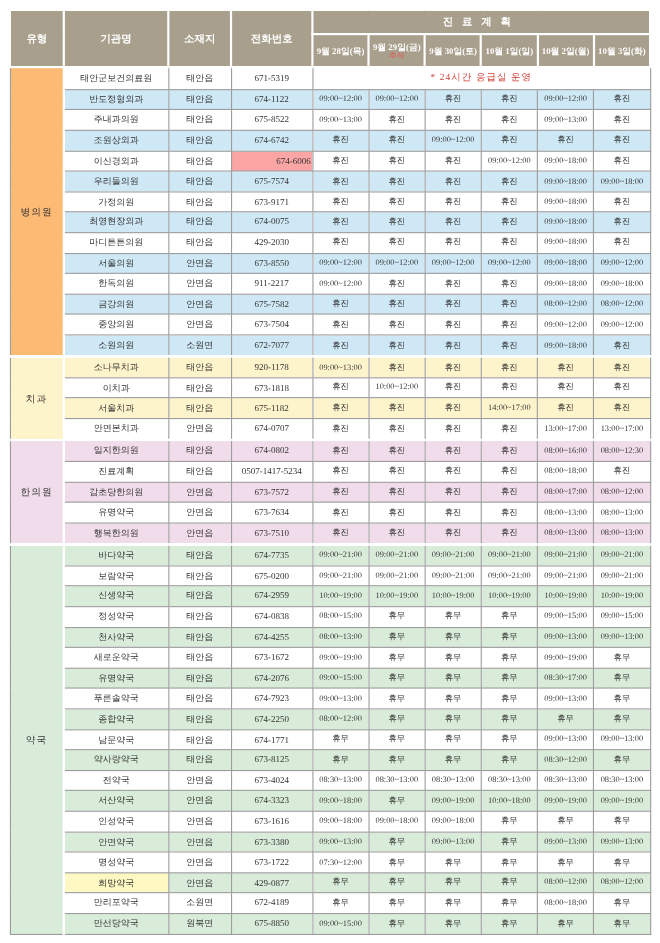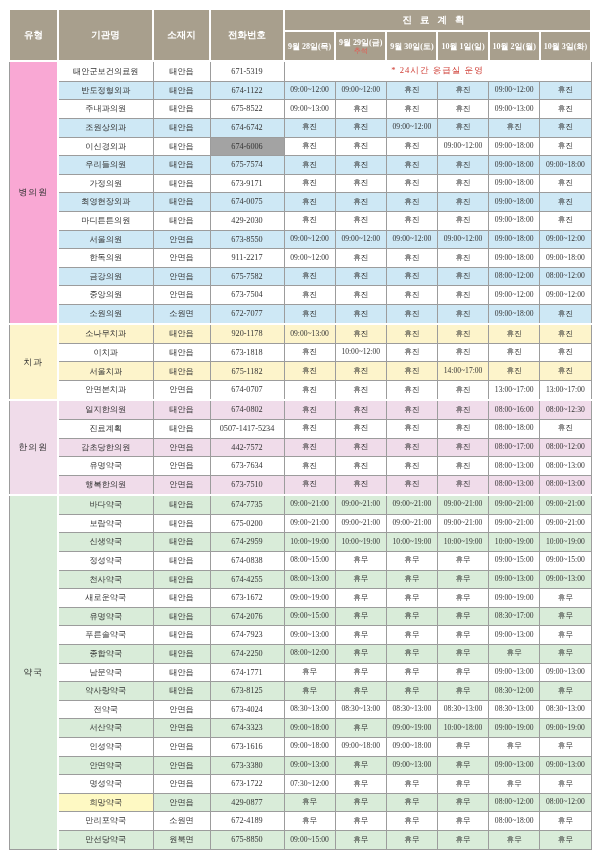--- a/index.html
+++ b/index.html
@@ -67,21 +67,21 @@
         <th class="date"><span>9월 28일(목)</span></th>
         <th class="date"><span>9월 29일(금)</span><span class="holiday">추석</span></th>
         <th class="date"><span>9월 30일(토)</span></th>
         <th class="date"><span>10월 1일(일)</span></th>
         <th class="date"><span>10월 2일(월)</span></th>
         <th class="date"><span>10월 3일(화)</span></th>
       </tr>
     </thead>
     <tbody>
         <tr class="section-start">
-          <td class="type-cell" rowspan="14" style="background: #f9a8d4;">병의원</td>
+          <td class="type-cell" rowspan="14" style="background: #fdba74;">병의원</td>
           <td class="name-cell" style="background: rgb(255, 255, 255);">태안군보건의료원</td>
           <td class="loc-cell" style="background: rgb(255, 255, 255);">태안읍</td>
           <td class="phone-cell" style="background: rgb(255, 255, 255);">671-5319</td>
           <td class="note-cell" colspan="6" style="background: rgb(255, 255, 255);">* 24시간 응급실 운영</td>
         </tr>
         <tr>
           <td class="name-cell" style="background: rgb(206, 232, 245);">반도정형외과</td>
           <td class="loc-cell" style="background: rgb(206, 232, 245);">태안읍</td>
           <td class="phone-cell" style="background: rgb(206, 232, 245);">674-1122</td>
           <td class="time-cell" style="background: rgb(206, 232, 245);">09:00~12:00</td>
@@ -109,21 +109,21 @@
           <td class="time-cell" style="background: rgb(206, 232, 245);">휴진</td>
           <td class="time-cell" style="background: rgb(206, 232, 245);">휴진</td>
           <td class="time-cell" style="background: rgb(206, 232, 245);">09:00~12:00</td>
           <td class="time-cell" style="background: rgb(206, 232, 245);">휴진</td>
           <td class="time-cell" style="background: rgb(206, 232, 245);">휴진</td>
           <td class="time-cell" style="background: rgb(206, 232, 245);">휴진</td>
         </tr>
         <tr>
           <td class="name-cell" style="background: rgb(255, 255, 255);">이신경외과</td>
           <td class="loc-cell" style="background: rgb(255, 255, 255);">태안읍</td>
-          <td class="phone-cell" style="background: #a3a3a3;">674-6006</td>
+          <td class="phone-cell" style="background: #fca5a5; text-align: right;">674-6006</td>
           <td class="time-cell" style="background: rgb(255, 255, 255);">휴진</td>
           <td class="time-cell" style="background: rgb(255, 255, 255);">휴진</td>
           <td class="time-cell" style="background: rgb(255, 255, 255);">휴진</td>
           <td class="time-cell" style="background: rgb(255, 255, 255);">09:00~12:00</td>
           <td class="time-cell" style="background: rgb(255, 255, 255);">09:00~18:00</td>
           <td class="time-cell" style="background: rgb(255, 255, 255);">휴진</td>
         </tr>
         <tr>
           <td class="name-cell" style="background: rgb(206, 232, 245);">우리들의원</td>
           <td class="loc-cell" style="background: rgb(206, 232, 245);">태안읍</td>
@@ -287,21 +287,21 @@
           <td class="time-cell" style="background: rgb(255, 255, 255);">휴진</td>
           <td class="time-cell" style="background: rgb(255, 255, 255);">휴진</td>
           <td class="time-cell" style="background: rgb(255, 255, 255);">휴진</td>
           <td class="time-cell" style="background: rgb(255, 255, 255);">휴진</td>
           <td class="time-cell" style="background: rgb(255, 255, 255);">08:00~18:00</td>
           <td class="time-cell" style="background: rgb(255, 255, 255);">휴진</td>
         </tr>
         <tr>
           <td class="name-cell" style="background: rgb(240, 220, 234);">감초당한의원</td>
           <td class="loc-cell" style="background: rgb(240, 220, 234);">안면읍</td>
-          <td class="phone-cell" style="background: rgb(240, 220, 234);">442-7572</td>
+          <td class="phone-cell" style="background: rgb(240, 220, 234);">673-7572</td>
           <td class="time-cell" style="background: rgb(240, 220, 234);">휴진</td>
           <td class="time-cell" style="background: rgb(240, 220, 234);">휴진</td>
           <td class="time-cell" style="background: rgb(240, 220, 234);">휴진</td>
           <td class="time-cell" style="background: rgb(240, 220, 234);">휴진</td>
           <td class="time-cell" style="background: rgb(240, 220, 234);">08:00~17:00</td>
           <td class="time-cell" style="background: rgb(240, 220, 234);">08:00~12:00</td>
         </tr>
         <tr>
           <td class="name-cell" style="background: rgb(255, 255, 255);">유명약국</td>
           <td class="loc-cell" style="background: rgb(255, 255, 255);">안면읍</td>

